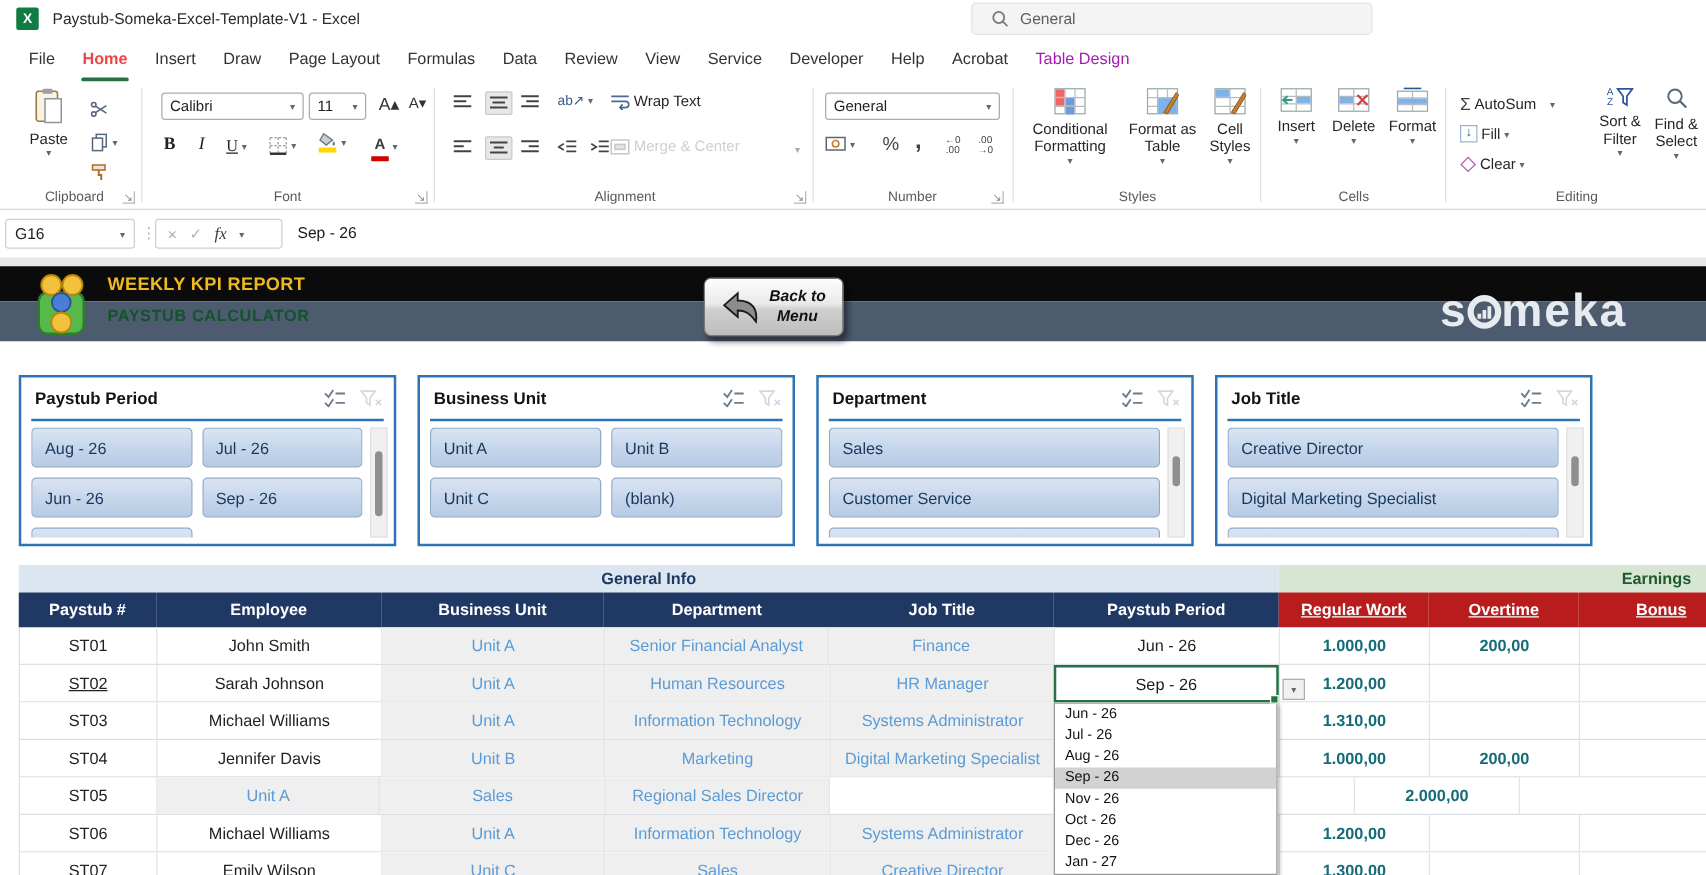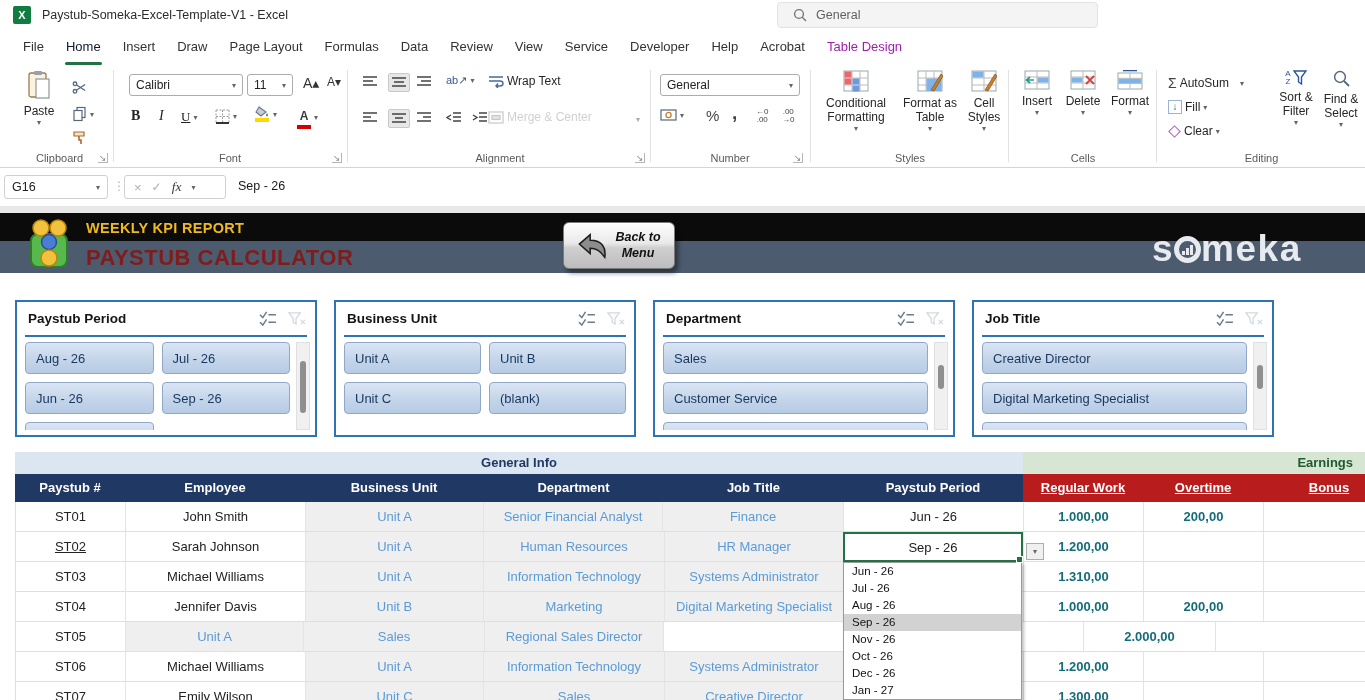--- a/index.html
+++ b/index.html
@@ -13,21 +13,21 @@
              font-weight:bold; font-size:11px; display:flex; align-items:center; justify-content:center; border-radius:2px; }
   .doc-title { position:absolute; left:42px; top:8px; font-size:12.5px; color:#2b2b2b; }
   .searchbox { position:absolute; left:777px; top:2px; width:321px; height:26px; background:#f4f4f4;
                border:1px solid #e2e2e2; border-radius:4px; display:flex; align-items:center; gap:9px;
                padding-left:15px; color:#5f5f5f; font-size:12.5px; }
 
   
   .menubar { position:absolute; left:0; top:30px; width:1365px; height:36px; background:#fff;
              display:flex; padding-left:12px; }
   .mtab { font-size:13px; color:#333; padding:9px 11px; position:relative; white-space:nowrap; cursor:default; }
-  .mtab.active { font-weight:400; color:#0f172a; }
+  .mtab.active { font-weight:700; color:#ef4444; }
   .mtab.active::after { content:""; position:absolute; left:10px; right:10px; bottom:1px; height:3px; background:#217346; border-radius:2px; }
   .mtab.contextual { color:#a21caf; }
 
   
   .ribbon { position:absolute; left:0; top:66px; width:1365px; height:102px; background:#fff; border-bottom:1px solid #d5d5d5; }
   .rgroup { position:absolute; top:0; height:102px; }
   .glabel { position:absolute; bottom:4px; left:0; right:0; text-align:center; font-size:11px; color:#5a5a5a; }
   .launcher { position:absolute; bottom:5px; right:3px; font-size:9px; color:#8a8a8a; width:10px; height:10px; line-height:10px; text-align:center; border-right:1px solid #b5b5b5; border-bottom:1px solid #b5b5b5; }
   .vsep { position:absolute; top:4px; height:92px; width:1px; background:#e1e1e1; }
   .rlbl { font-size:12px; color:#262626; white-space:nowrap; }
@@ -56,21 +56,21 @@
   .fxbox { position:absolute; left:124px; top:7px; width:102px; height:24px; border:1px solid #d0d0d0; border-radius:3px;
            display:flex; align-items:center; gap:10px; padding:0 9px; }
   .fx { font-family:"Liberation Serif",serif; font-style:italic; font-size:13.5px; color:#3b3b3b; }
   .fbval { position:absolute; left:238px; top:11px; font-size:12.5px; color:#1a1a1a; }
   .gapstrip { position:absolute; left:0; top:206px; width:1365px; height:7px; background:#e8e8e8; }
 
   
   .banner-black { position:absolute; left:0; top:213px; width:1365px; height:28px; background:#0b0b0b; }
   .banner-slate { position:absolute; left:0; top:241px; width:1365px; height:32px; background:#4C5B6E; }
   .kicker { position:absolute; left:86px; top:220px; color:#EFB920; font-weight:700; font-size:14.5px; letter-spacing:.3px; }
-  .btitle { position:absolute; left:86px; top:245px; color:#7f1d1d; font-weight:700; font-size:22px; letter-spacing:.5px; }
+  .btitle { position:absolute; left:86px; top:245px; color:#14532d; font-weight:700; font-size:13px; letter-spacing:.5px; }
   .money { position:absolute; left:28px; top:218px; }
   .backbtn { position:absolute; left:563px; top:222px; width:112px; height:47px; border:1px solid #7a7a7a; border-radius:6px;
              background:linear-gradient(180deg,#fdfdfd,#e9e9e9 45%,#cfcfcf 55%,#bdbdbd);
              box-shadow:3px 4px 5px rgba(0,0,0,.45), inset 0 1px 0 #fff;
              display:flex; align-items:center; justify-content:center; gap:6px; }
   .backlbl { font-style:italic; font-weight:700; font-size:12.5px; color:#111; text-align:center; line-height:1.25; }
   .logo { position:absolute; left:1152px; top:228px; font-size:37px; font-weight:600; color:#E7EBF0; letter-spacing:1.5px; }
   .o-ring { display:inline-block; width:27px; height:27px; border:5px solid #E7EBF0; border-radius:50%;
             vertical-align:-2px; position:relative; }
   .o-ring span { position:absolute; bottom:3px; width:2.5px; background:#E7EBF0; }

